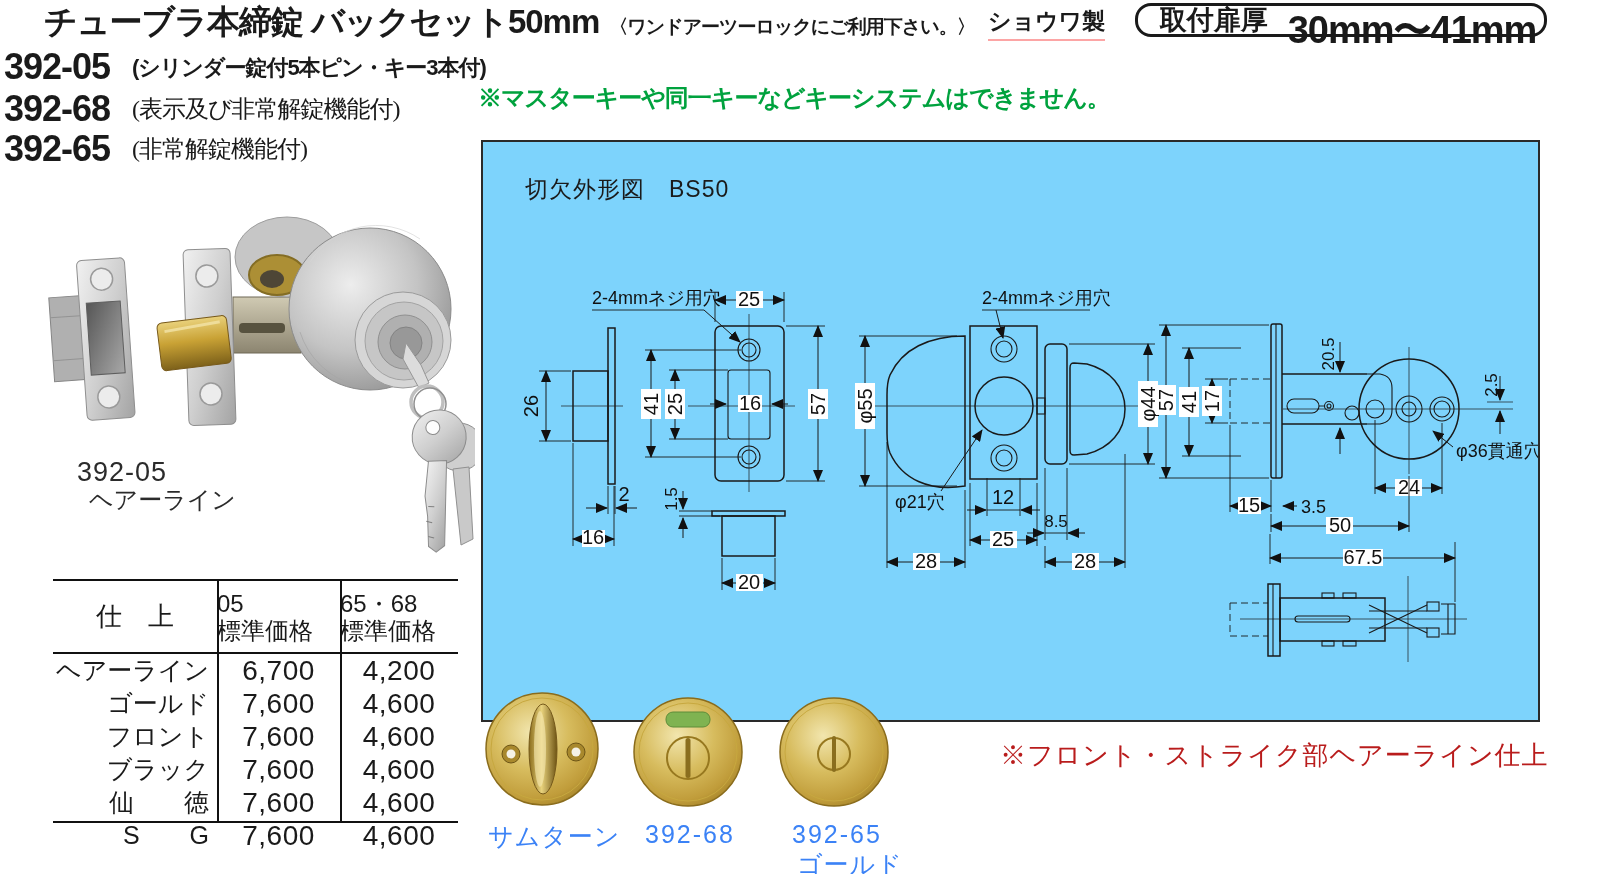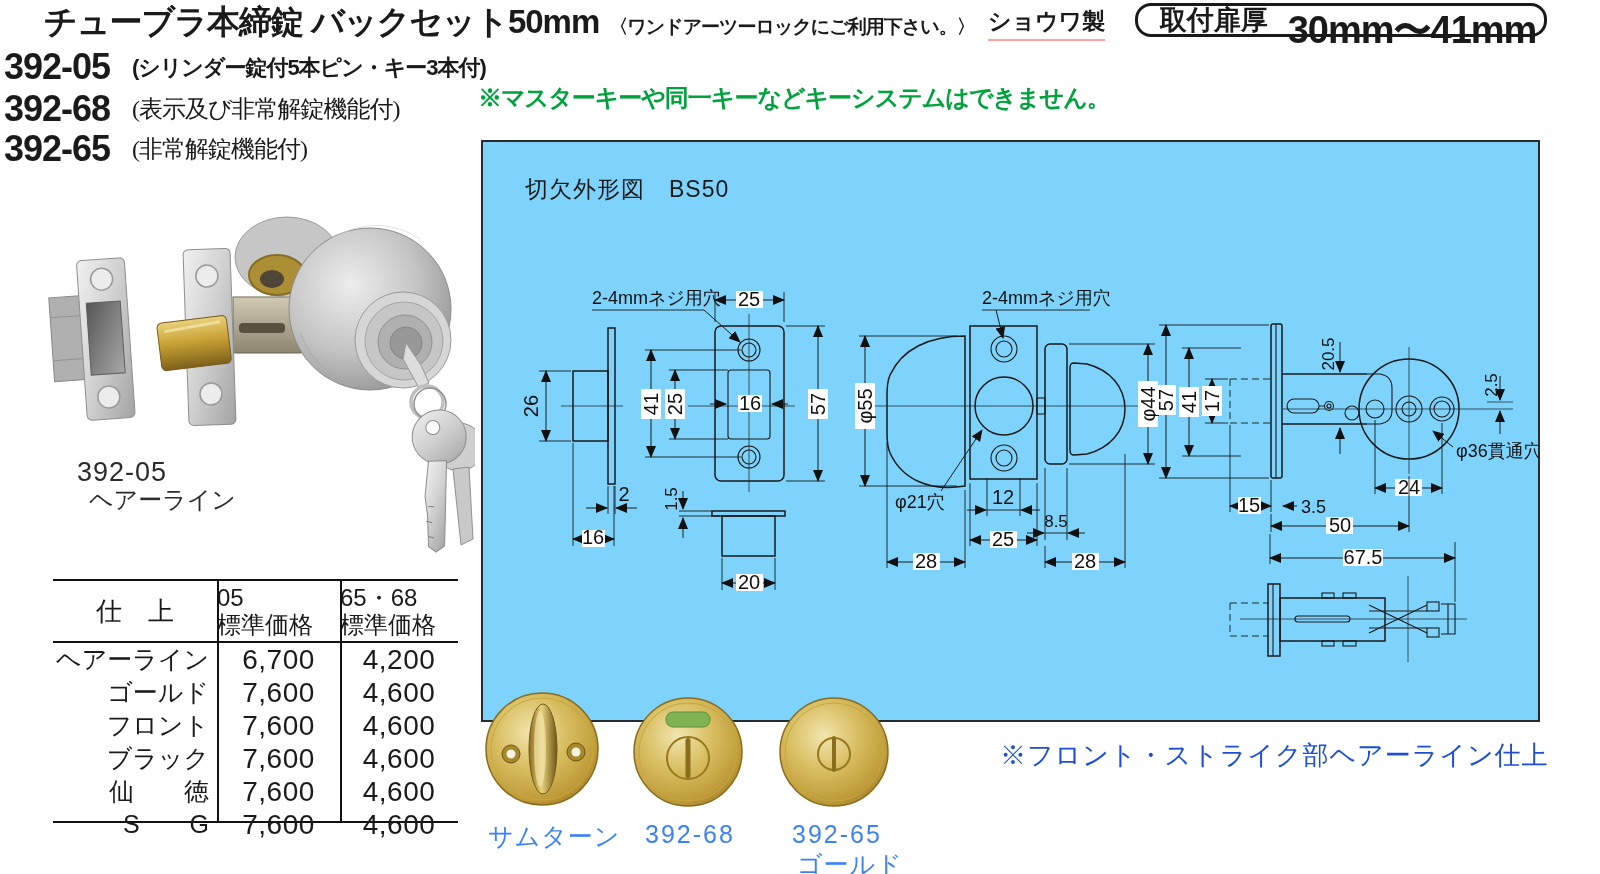--- a/index.html
+++ b/index.html
@@ -23,35 +23,35 @@
   #drawing-box{left:481px;top:96px;width:1059px;height:582px;border:2px solid #2a2a2a;box-sizing:border-box;background:#7dd3fc;margin-top:44px;}
   #drawing-title{left:42px;top:32px;font-size:23px;letter-spacing:1px;}
   #drawing-svg{position:absolute;left:0;top:0;}
   
   #photo-svg{left:25px;top:197px;}
   #photo-caption{left:77px;top:458px;line-height:28px;}
   #photo-caption .c1{font-size:27px;color:#2b2b2b;letter-spacing:1px;}
   #photo-caption .c2{font-size:24px;color:#2b2b2b;margin-left:12px;}
   
   #price-table{left:53px;top:579px;width:405px;height:244px;border-top:2px solid #111;border-bottom:2px solid #111;box-sizing:border-box;}
-  #pt-head{display:flex;height:62px;border-bottom:2px solid #111;box-sizing:border-box;}
+  #pt-head{display:flex;height:73px;border-bottom:2px solid #111;box-sizing:border-box;}
   #pt-body{display:flex;flex-direction:column;height:181px;}
   .pt-row{display:flex;flex:1;align-items:center;}
   .c-finish{width:164px;box-sizing:border-box;padding-right:8px;text-align:right;}
   .c-p05{width:123px;text-align:center;}
   .c-p68{width:118px;text-align:center;}
   #pt-head .c-finish{display:flex;align-items:center;justify-content:center;font-size:26px;padding-right:0;text-align:center;}
   .head2{display:flex;flex-direction:column;align-items:flex-start;justify-content:center;font-size:24px;line-height:27px;}
   .vline{position:absolute;top:0;width:2px;height:100%;background:#111;}
   .pt-row .c-finish{font-size:25px;}
   .pt-row .c-p05,.pt-row .c-p68{font-size:28px;letter-spacing:0.5px;}
   
   #turns-svg{left:470px;top:688px;}
   .turn-label{position:absolute;font-size:25px;color:#3b82f6;letter-spacing:1px;}
-  #footer-note{left:1000px;top:738px;font-size:26px;font-family:"Liberation Serif",serif;color:#1d4ed8;letter-spacing:1px;}
+  #footer-note{left:1000px;top:738px;font-size:26px;font-family:"Liberation Serif",serif;color:#b91c1c;letter-spacing:1px;}
   
   .ol{fill:none;stroke:#1a1a1a;stroke-width:1.5;}
   .ol2{fill:none;stroke:#1a1a1a;stroke-width:1.1;}
   .ex{fill:none;stroke:#1a1a1a;stroke-width:0.9;}
   .cl{fill:none;stroke:#1a1a1a;stroke-width:0.7;}
   .dsh{stroke-dasharray:7 4;}
   .dm{fill:none;stroke:#1a1a1a;stroke-width:1;marker-start:url(#ar);marker-end:url(#ar);}
   .dm1{fill:none;stroke:#1a1a1a;stroke-width:1;marker-end:url(#ar);}
   .t{font-family:"Liberation Sans",sans-serif;font-size:20px;fill:#111;text-anchor:middle;}
   .ts{font-size:17px;}

